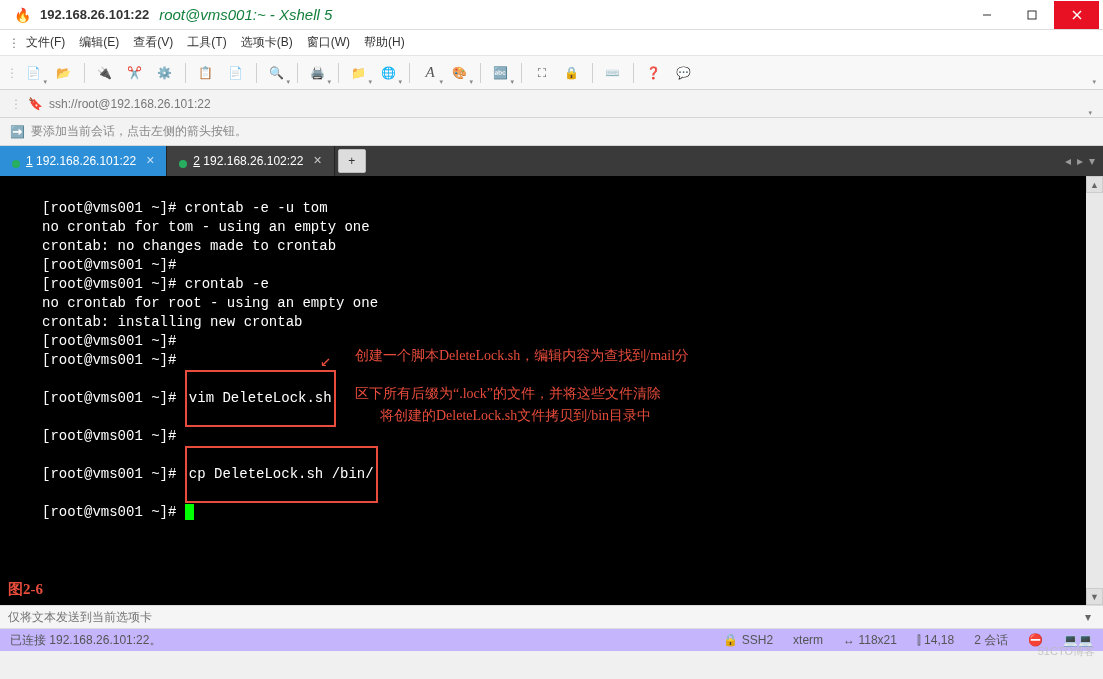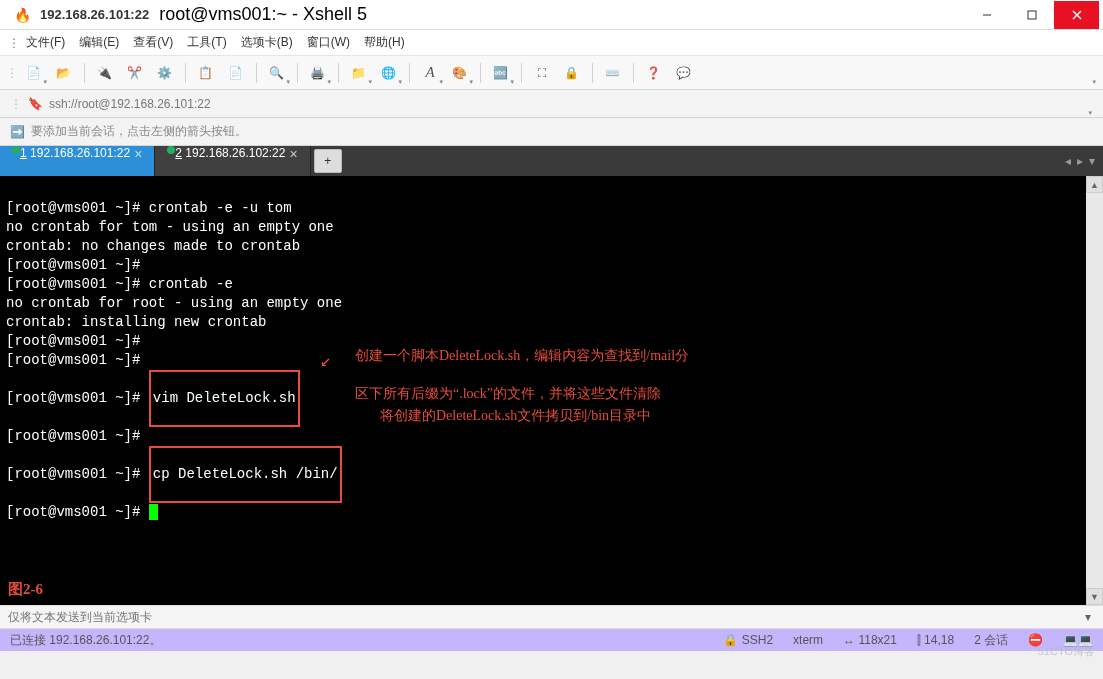--- a/index.html
+++ b/index.html
@@ -1,45 +1,45 @@
 <!DOCTYPE html>
 <html><head>
 <meta charset="utf-8">
 <style>
 * { margin: 0; padding: 0; box-sizing: border-box; }
 body { font-family: "Microsoft YaHei", Arial, sans-serif; font-size: 12px; background: #f0f0f0; width: 1103px; height: 679px; overflow: hidden; position: relative; }
 .titlebar { height: 30px; background: #fff; display: flex; align-items: center; padding: 0 4px; border-bottom: 1px solid #ddd; }
 .app-icon { width: 16px; height: 16px; margin: 0 10px; color: #c0392b; font-size: 14px; }
 .title-ip { font-weight: bold; font-size: 13px; color: #333; margin-right: 10px; }
-.title-sub { color: #000000; font-size: 18px; }
+.title-sub { color: #15803d; font-size: 15px; font-style: italic; }
 .win-controls { margin-left: auto; display: flex; }
 .win-btn { width: 45px; height: 28px; display: flex; align-items: center; justify-content: center; color: #555; cursor: pointer; }
 .win-btn.close { background: #e81123; color: #fff; }
 .menubar { height: 26px; background: #fff; display: flex; align-items: center; padding: 0 8px; gap: 14px; color: #333; border-bottom: 1px solid #e5e5e5; }
 .menubar span { cursor: pointer; }
 .toolbar { height: 34px; background: #f8f8f8; display: flex; align-items: center; padding: 0 6px; gap: 2px; border-bottom: 1px solid #d5d5d5; }
 .tbtn { width: 28px; height: 28px; display: flex; align-items: center; justify-content: center; color: #555; cursor: pointer; border-radius: 2px; position: relative; }
 .tbtn .dd { font-size: 7px; position: absolute; right: 1px; bottom: 1px; color: #888; }
 .tsep { width: 1px; height: 20px; background: #d0d0d0; margin: 0 4px; }
 .addressbar { height: 28px; background: #f3f3f3; display: flex; align-items: center; padding: 0 10px; color: #777; border-bottom: 1px solid #d5d5d5; gap: 6px; }
 .tipbar { height: 28px; background: #f3f3f3; display: flex; align-items: center; padding: 0 10px; color: #888; border-bottom: 1px solid #d5d5d5; gap: 6px; }
 .tabbar { height: 30px; background: #3a3a3a; display: flex; align-items: stretch; }
-.tab { display: flex; align-items: flex-start; padding: 0 12px; color: #fff; gap: 0; cursor: pointer; border-right: 1px solid #222; position: relative; }
+.tab { display: flex; align-items: flex-end; padding: 8px 12px; color: #fff; gap: 6px; cursor: pointer; border-right: 1px solid #222; position: relative; }
 .tab.active { background: #2c8fd8; }
 .tab .dot { width: 8px; height: 8px; border-radius: 50%; background: #27ae60; }
 .tab .close { color: rgba(255,255,255,0.7); font-size: 14px; margin-left: 4px; }
 .tab .num { text-decoration: underline; }
 .tab-add { width: 28px; display: flex; align-items: center; justify-content: center; color: #333; background: #ddd; cursor: pointer; margin: 3px; border: 1px solid #bbb; border-radius: 2px; }
 .tab-nav { margin-left: auto; display: flex; align-items: center; padding: 0 8px; color: #999; gap: 6px; }
 .terminal-wrap { display: flex; height: 429px; background: #000; }
 .terminal { flex: 1; background: #000; color: #eee; font-family: "Courier New", monospace; font-size: 14px; padding: 4px 6px; line-height: 19px; white-space: pre; position: relative; overflow: hidden; }
 .sbar { width: 17px; background: #f0f0f0; display: flex; flex-direction: column; }
 .sbar-btn { height: 17px; background: #e0e0e0; border: 1px solid #ccc; color: #666; display: flex; align-items: center; justify-content: center; font-size: 9px; cursor: pointer; }
 .sbar-track { flex: 1; background: #e8e8e8; }
-.prompt { color: #fff; }
+.prompt { color: #fff; margin-left: 36px; }
 .hl-box { border: 2px solid #e74c3c; padding: 17px 2px; display: inline-block; }
 .anno { color: #e74c3c; font-family: "Microsoft YaHei"; font-size: 14px; position: absolute; font-weight: normal; }
 .arrow { color: #e74c3c; position: absolute; font-size: 18px; }
 .cursor { background: #0f0; display: inline-block; width: 9px; height: 16px; vertical-align: middle; }
 .fig-label { position: absolute; left: 8px; bottom: 6px; color: #e74c3c; font-weight: bold; font-family: "Microsoft YaHei"; font-size: 15px; }
 .sendbar { height: 24px; background: #f5f5f5; display: flex; align-items: center; padding: 0 8px; color: #aaa; border-top: 1px solid #ddd; border-bottom: 1px solid #ddd; }
 .sendbar input { flex: 1; border: none; background: transparent; color: #0f172a; font-size: 12px; outline: none; }
 .send-dd { color: #666; cursor: pointer; padding: 0 4px; }
 .statusbar { height: 22px; background: #c4b5fd; display: flex; align-items: center; padding: 0 10px; color: #555; font-size: 12px; gap: 20px; }
 .statusbar .right { margin-left: auto; display: flex; gap: 20px; align-items: center; }

